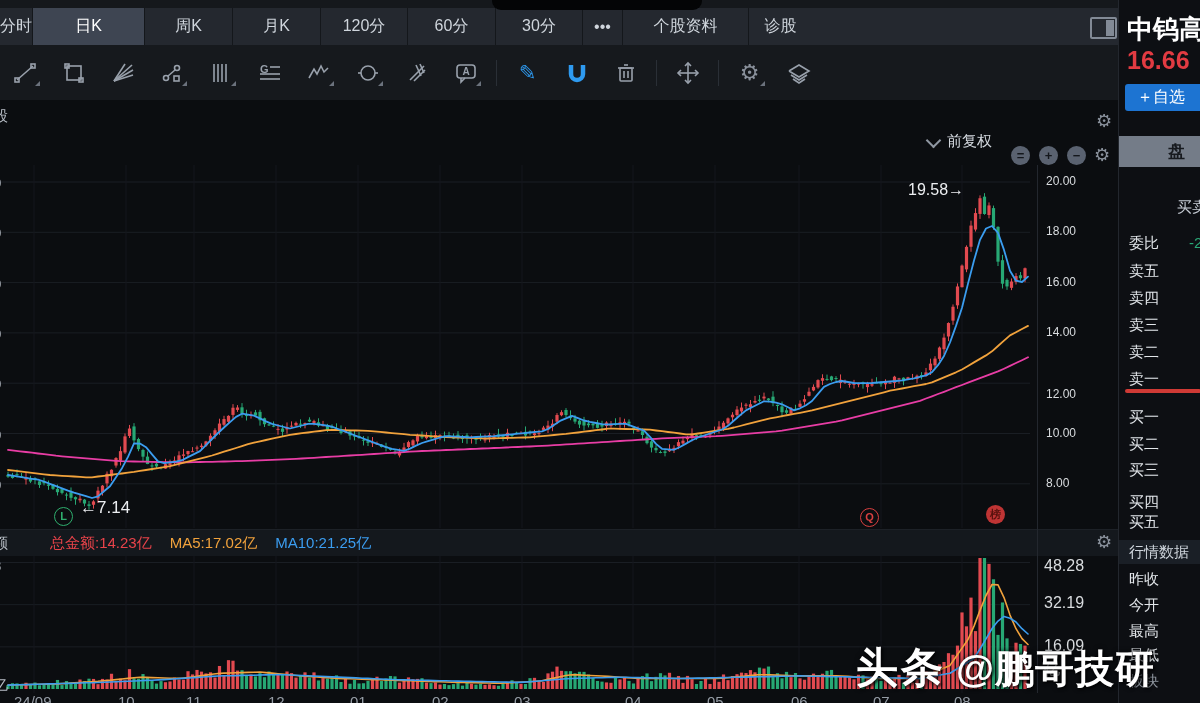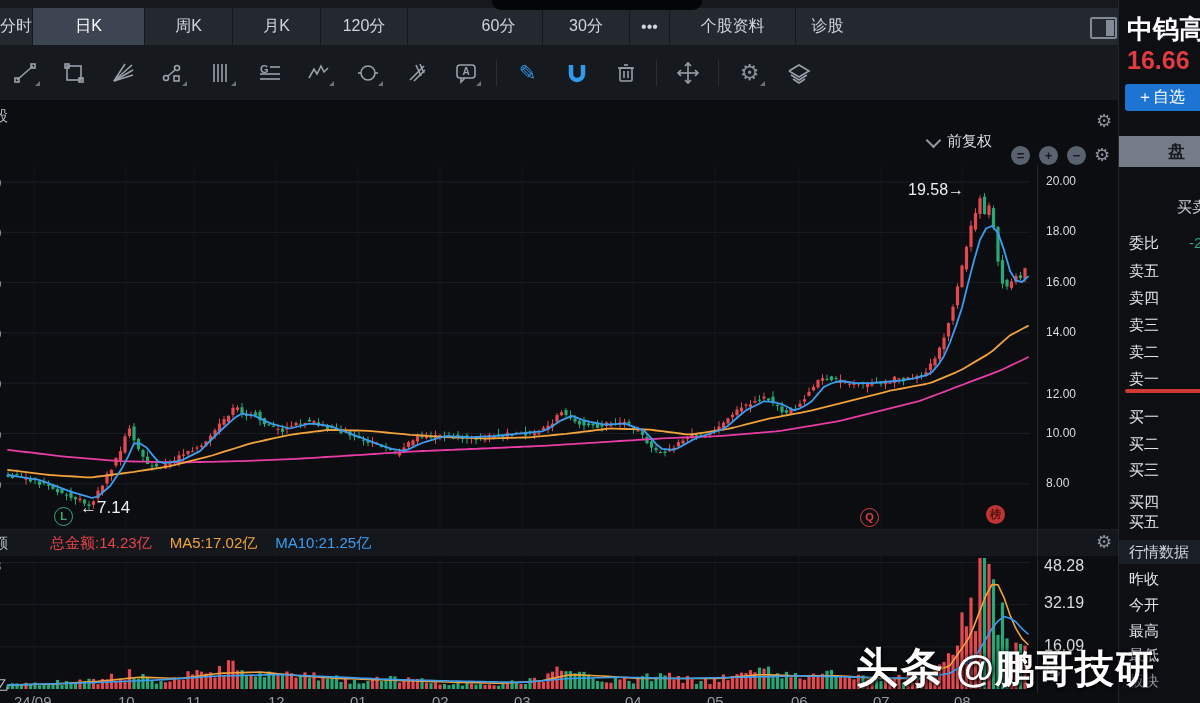--- a/index.html
+++ b/index.html
@@ -74,21 +74,21 @@
 <div id="app">
   <div class="abs" id="top-strip"></div>
   <div class="abs" id="top-notch"></div>
 
   <div class="abs" id="tab-bar">
       <div class="tab" style="width: 32px;">分时</div>
       <div class="tab selected" style="width: 111px;">日K</div>
       <div class="tab" style="width: 87px;">周K</div>
       <div class="tab" style="width: 87px;">月K</div>
       <div class="tab" style="width: 86px;">120分</div>
-      <div class="tab" style="width: 87px; padding-left: 47px;">60分</div>
+      <div class="tab" style="width: 87px;">60分</div>
       <div class="tab" style="width: 86px;">30分</div>
       <div class="tab" style="width: 39px;">•••</div>
       <div class="tab" style="width: 125px;">个股资料</div>
       <div class="tab" style="width: 63px;">诊股</div>
     </div>
   <div class="tabbar-right" style="left:940px;">
     <span>显示</span>
     <span class="chev"></span>
   </div>
   <div class="tabbar-right" style="left:1022px;">

